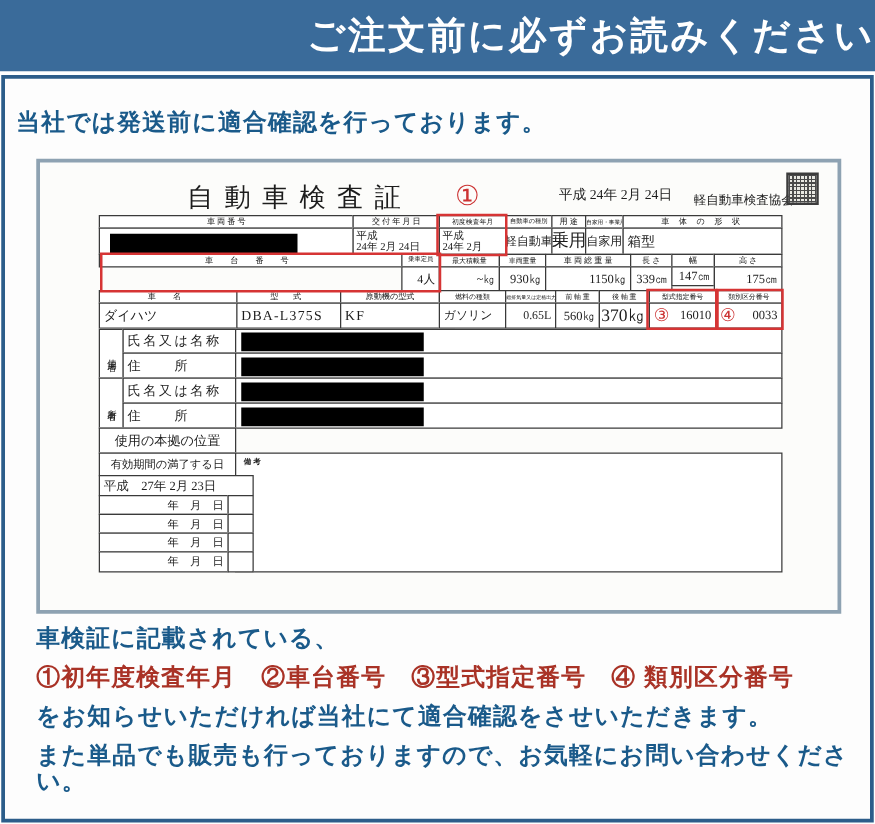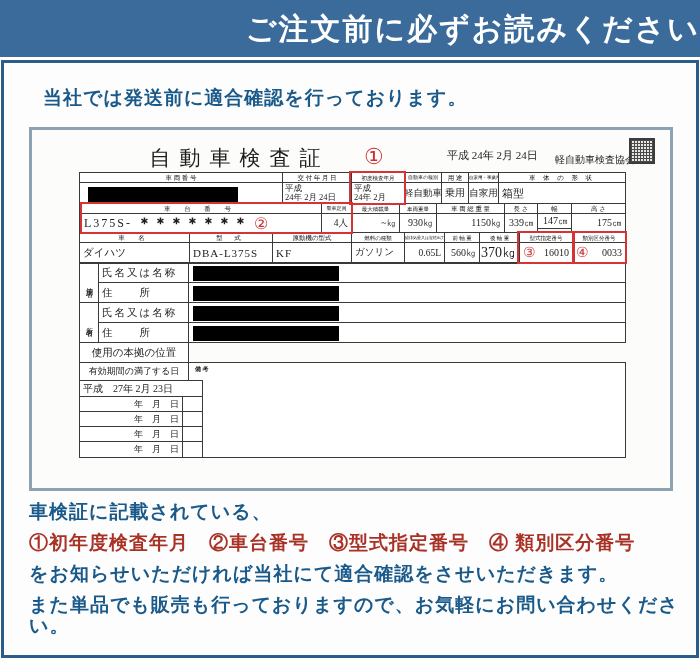--- a/index.html
+++ b/index.html
@@ -10,21 +10,21 @@
   .banner{
     position:absolute;left:0;top:0;width:700px;height:57px;
     background:#3a6b9a;color:#ffffff;font-size:30px;font-weight:bold;
     text-align:right;line-height:57px;letter-spacing:2px;
   }
   .content{
     position:absolute;left:1px;top:60px;width:698px;height:598px;
     background:#fdfdfd;border:3px solid #2c5d8a;box-sizing:border-box;
   }
   .intro{
-    position:absolute;left:39px;top:22px;
+    position:absolute;left:9px;top:22px;
     color:#1a5a8a;font-size:19px;font-weight:bold;letter-spacing:1px;
   }
   .certframe{
     position:absolute;left:25px;top:64px;width:644px;height:364px;
     border:3px solid #8ea2b2;box-sizing:border-box;background:#fcfcfa;
   }
   .cert{position:relative;width:638px;height:358px;font-family:"Liberation Serif",serif;color:#1c1c1c;}
   .cert-title{
     position:absolute;left:100px;top:14px;width:215px;text-align:center;
     font-size:21px;letter-spacing:9px;white-space:nowrap;
@@ -90,32 +90,27 @@
 24年 2月 24日</span>
         </div>
       <div class="cell hdr" style="left:319px;top:42px;width:54px;height:11px;font-size:5.5px;">初度検査年月</div>
       <div class="cell" style="left:319px;top:52px;width:54px;height:22px;">
           <span class="pre">平成
 24年 2月</span>
         </div>
       <div class="cell hdr tiny" style="left:372px;top:42px;width:38px;height:11px;">自動車の種別</div>
       <div class="cell val center" style="left:372px;top:52px;width:38px;height:22px;font-size:9.5px;">軽自動車</div>
       <div class="cell hdr" style="left:409px;top:42px;width:28px;height:11px;">用 途</div>
-      <div class="cell val center" style="left:409px;top:52px;width:28px;height:22px;font-size:10px;text-align:center;">乗用</div>
+      <div class="cell val center" style="left:409px;top:52px;width:28px;height:22px;font-size:14px;text-align:center;">乗用</div>
       <div class="cell hdr tiny" style="left:436px;top:42px;width:31px;height:11px;font-size:4.5px;">自家用・事業用の別</div>
       <div class="cell val center" style="left:436px;top:52px;width:31px;height:22px;font-size:9.5px;">自家用</div>
       <div class="cell hdr" style="left:466px;top:42px;width:128px;height:11px;letter-spacing:3px;">車 体 の 形 状</div>
       <div class="cell val" style="left:466px;top:52px;width:128px;height:22px;">箱型</div>
 
       <div class="cell hdr" style="left:47px;top:73px;width:243px;height:11px;letter-spacing:6px;">車 台 番 号</div>
-      <div class="cell chassis-val" style="left:47px;top:83px;width:243px;height:20px;">
-        <span class="chassis-prefix">L375S-</span>
-        <span class="chassis-mask">＊＊＊＊＊＊＊</span>
-        <span class="mark" style="font-size:16px;">②</span>
-      </div>
       <div class="cell hdr tiny" style="left:289px;top:73px;width:31px;height:11px;">乗車定員</div>
       <div class="cell val right" style="left:289px;top:83px;width:31px;height:20px;font-size:9.5px;">4人</div>
       <div class="cell hdr" style="left:319px;top:73px;width:49px;height:11px;font-size:5.5px;">最大積載量</div>
       <div class="cell val right" style="left:319px;top:83px;width:49px;height:20px;font-size:9.5px;">~㎏</div>
       <div class="cell hdr" style="left:367px;top:73px;width:38px;height:11px;font-size:5.5px;">車両重量</div>
       <div class="cell val right" style="left:367px;top:83px;width:38px;height:20px;font-size:10px;">930㎏</div>
       <div class="cell hdr" style="left:404px;top:73px;width:69px;height:11px;">車 両 総 重 量</div>
       <div class="cell val right" style="left:404px;top:83px;width:69px;height:20px;font-size:10px;">1150㎏</div>
       <div class="cell hdr" style="left:472px;top:73px;width:34px;height:11px;">長 さ</div>
       <div class="cell val right" style="left:472px;top:83px;width:34px;height:20px;font-size:10px;">339㎝</div>

